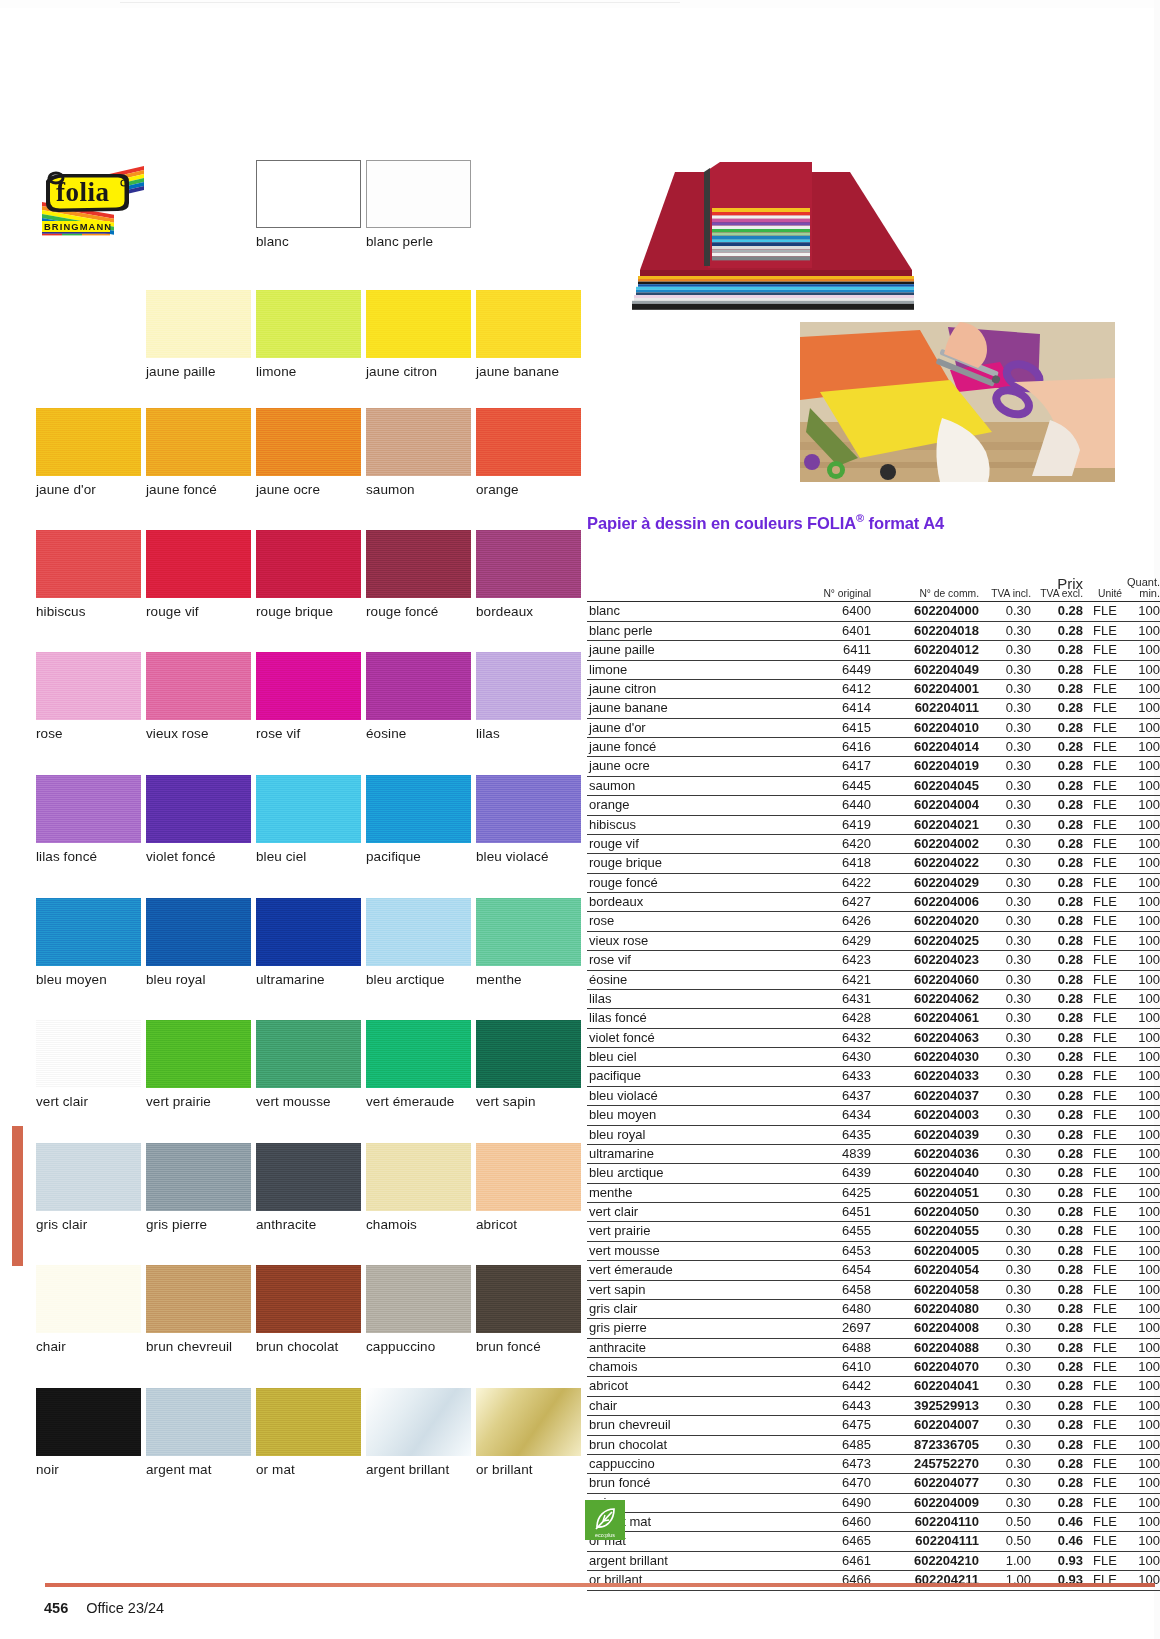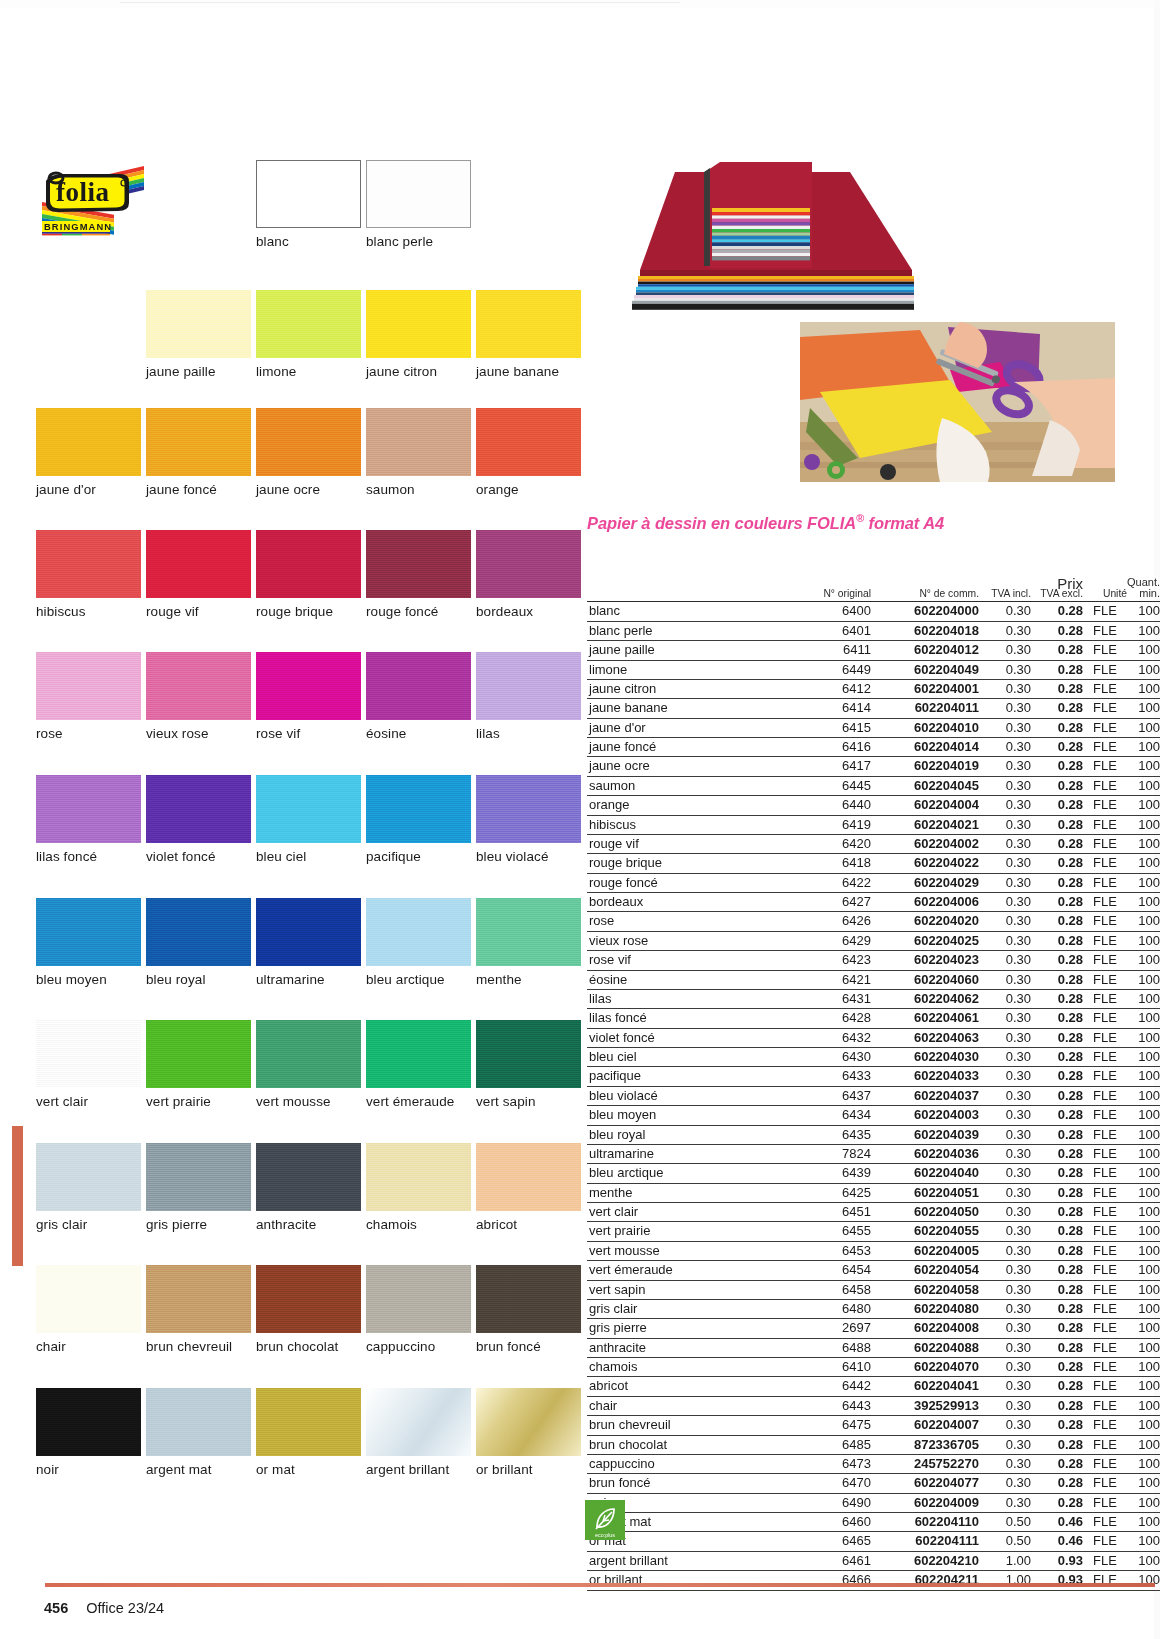--- a/index.html
+++ b/index.html
@@ -49,21 +49,21 @@
       rgba(0,0,0,.035) 1px, rgba(0,0,0,.035) 2px);
     background-blend-mode:overlay;
   }
 
   
   .photo-stack{position:absolute;left:600px;top:160px;width:330px;height:150px;overflow:hidden;}
   .photo-scissors{position:absolute;left:800px;top:322px;width:315px;height:160px;overflow:hidden;}
 
   
   .prod{position:absolute;left:587px;top:512px;width:505px;}
-  .prod-title{font-size:16.5px;font-weight:bold;color:#ec4899;margin:0 0 4px 0;letter-spacing:-.1px;font-style:italic;}
+  .prod-title{font-size:16.5px;font-weight:bold;color:#6d28d9;margin:0 0 4px 0;letter-spacing:-.1px;}
   .prod-title sup{font-size:11px;vertical-align:super;}
   .prod-desc{font-size:13.2px;line-height:1.32;color:#1b1b1b;margin:0;}
 
   
   .ptable{position:absolute;left:587px;top:577px;width:573px;font-size:12.6px;color:#1b1b1b;}
   .ptable table{border-collapse:collapse;width:100%;table-layout:fixed;}
   .ptable th{
     font-weight:400;font-size:10.3px;color:#2b2b2b;
     padding:0 0 2px 0;vertical-align:bottom;text-align:right;
     border-bottom:1.3px solid #2b2b2b;line-height:1.06;
@@ -444,21 +444,21 @@
           <th class="h-name"></th>
           <th>N° original</th>
           <th>N° de comm.</th>
           <th>
             <div style="position:relative;">
               <div style="position:absolute;left:0;top:-13px;width:104px;text-align:right;font-size:15px;">Prix</div>
               <span>TVA incl.</span>
             </div>
           </th>
           <th>TVA excl.</th>
-          <th style="text-align:right;padding-left:10px;">Unité</th>
+          <th style="text-align:center;padding-left:10px;">Unité</th>
           <th>
             <div style="line-height:1.02;font-size:11px;">
               <div>Quant.</div>
               <div>min.</div>
             </div>
           </th>
         </tr>
       </thead>
       <tbody id="tbody">
           <tr>
@@ -708,21 +708,21 @@
             <td class="c-name">bleu royal</td>
             <td class="c-orig">6435</td>
             <td class="c-ord">602204039</td>
             <td class="c-incl">0.30</td>
             <td class="c-excl">0.28</td>
             <td class="c-unit">FLE</td>
             <td class="c-qty">100</td>
           </tr>
           <tr>
             <td class="c-name">ultramarine</td>
-            <td class="c-orig">7824</td>
+            <td class="c-orig">4839</td>
             <td class="c-ord">602204036</td>
             <td class="c-incl">0.30</td>
             <td class="c-excl">0.28</td>
             <td class="c-unit">FLE</td>
             <td class="c-qty">100</td>
           </tr>
           <tr>
             <td class="c-name">bleu arctique</td>
             <td class="c-orig">6439</td>
             <td class="c-ord">602204040</td>

